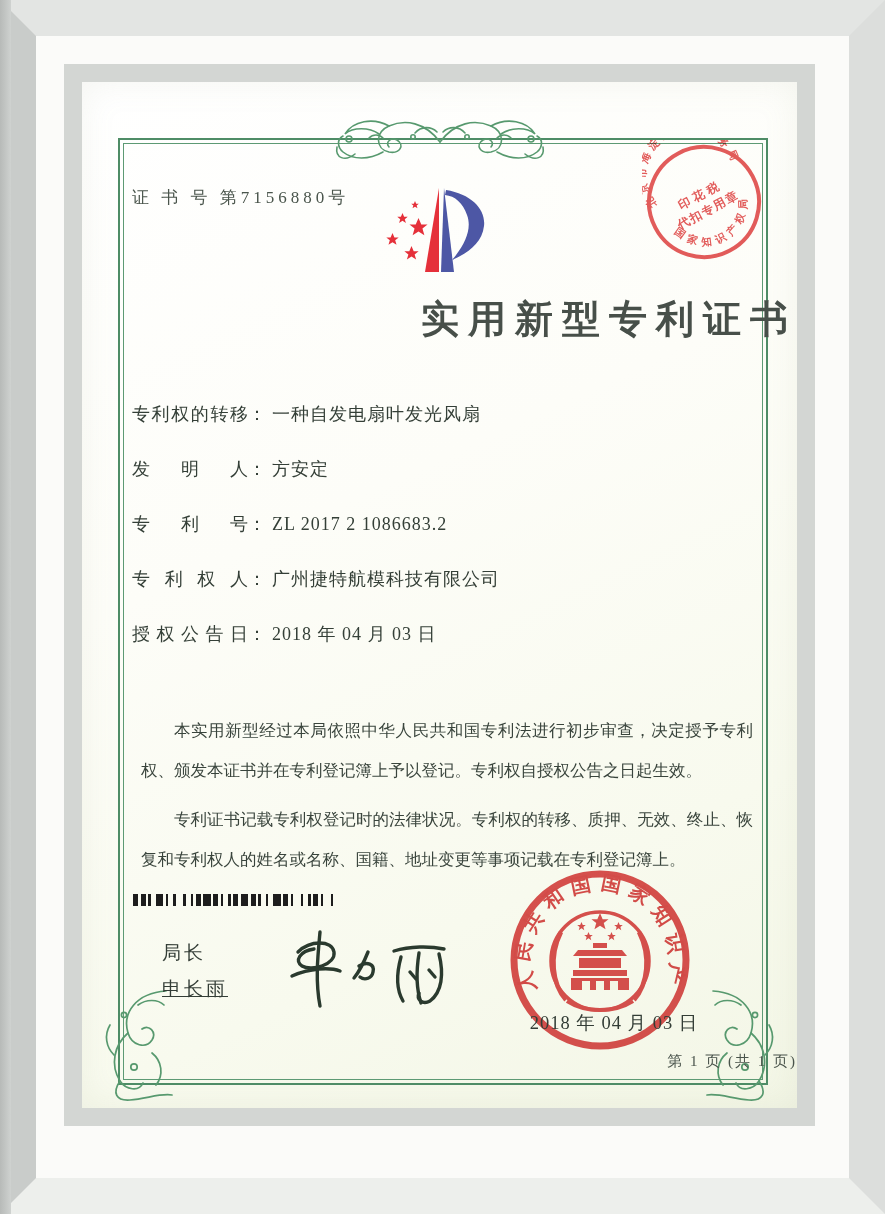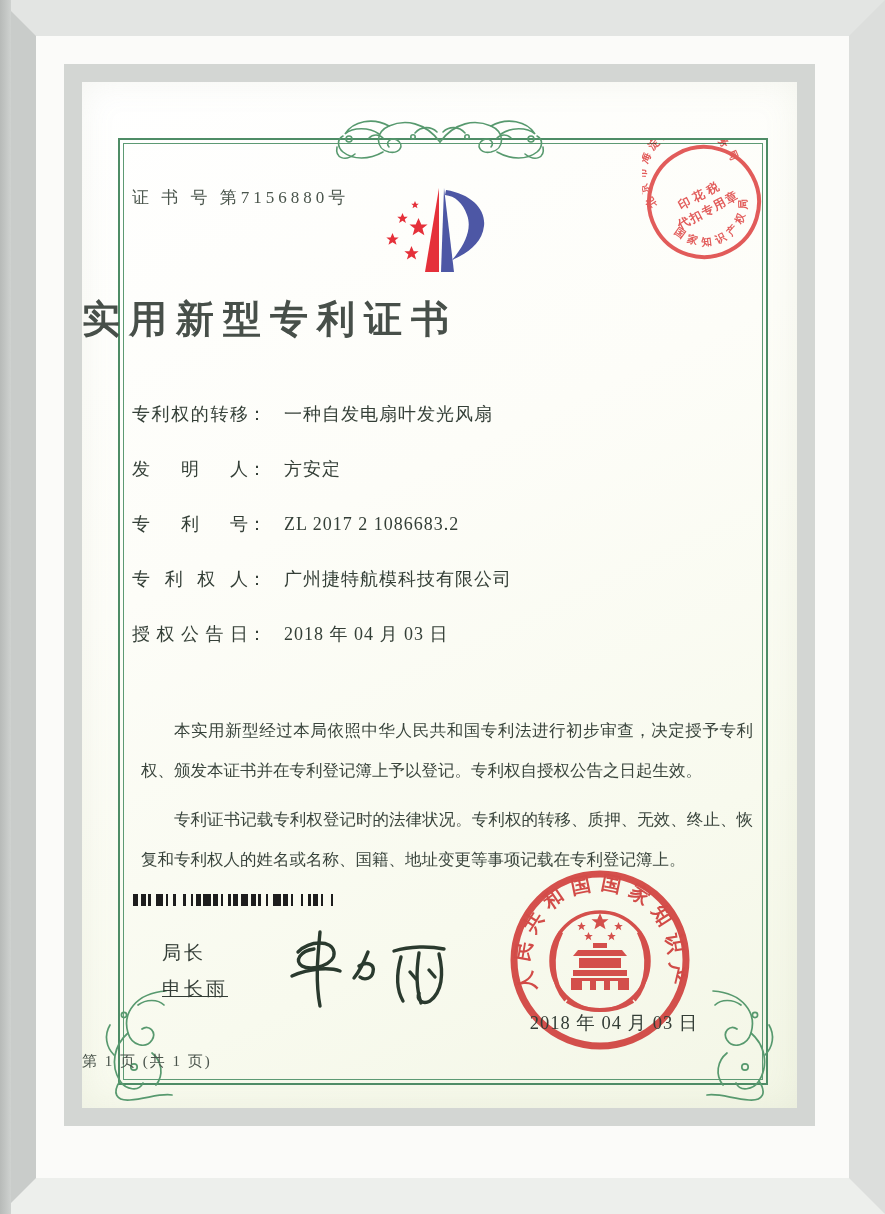--- a/index.html
+++ b/index.html
@@ -22,41 +22,41 @@
        border:2.5px solid #4e8c66;}
   .cert-border .thin{position:absolute;inset:3px;border:1px solid #5d9a74;}
   
   .orn-top{position:absolute;top:30px;left:50%;margin-left:-115px;width:230px;height:56px;}
   .flourish{position:absolute;width:84px;height:118px;top:903px;}
   .flourish.left{left:12px;}
   .flourish.right{right:12px;transform:scaleX(-1);}
   
   .cert-no{position:absolute;left:50px;top:104px;font-size:17px;letter-spacing:4px;color:#4a554c;}
   .logo{position:absolute;left:286px;top:100px;width:152px;height:115px;}
-  .title{position:absolute;left:0;right:0;top:212px;text-align:left;font-size:38px;
+  .title{position:absolute;left:0;right:0;top:212px;text-align:right;font-size:38px;
        letter-spacing:9px;font-weight:600;color:#474f49;}
   .fields{position:absolute;left:50px;top:320px;right:40px;}
   .field-row{height:20px;margin-bottom:35px;font-size:18px;color:#343f37;white-space:nowrap;}
   .field-label{display:inline-block;width:116px;text-align:justify;text-align-last:justify;}
   .field-colon{margin-right:6px;}
-  .field-value{letter-spacing:1px;margin-left:12px;}
+  .field-value{letter-spacing:1px;}
   .paras{position:absolute;left:50px;top:620px;width:630px;color:#39443c;}
   .paras p{margin:9px;font-size:16.5px;line-height:40px;text-indent:2em;text-align:justify;}
   .barcode{position:absolute;left:51px;top:812px;width:206px;height:12px;display:flex;
        align-items:stretch;overflow:hidden;}
   .bc-bar{background:#1d1d1d;height:100%;flex:none;}
   .bc-space{background:transparent;height:100%;flex:none;}
   .issuer-title{position:absolute;left:80px;top:858px;font-size:19px;letter-spacing:3px;color:#333d36;font-weight:500;}
   .issuer-name{position:absolute;left:80px;top:894px;font-size:19px;letter-spacing:3px;color:#333d36;font-weight:500;text-decoration:underline;}
   .signature{position:absolute;left:200px;top:838px;width:180px;height:100px;}
   .seal{position:absolute;left:424px;top:784px;width:188px;height:188px;
        mix-blend-mode:multiply;opacity:.93;}
   .seal-date{position:absolute;left:447px;top:928px;width:170px;text-align:center;z-index:3;
        font-size:18.5px;letter-spacing:1px;color:#333d36;}
-  .footer{position:absolute;left:0;right:0;top:970px;text-align:left;font-size:15px;
+  .footer{position:absolute;left:0;right:0;top:970px;text-align:right;font-size:15px;
        letter-spacing:2px;color:#4a544c;}
   .tax-stamp{position:absolute;left:560px;top:58px;width:124px;height:124px;
        mix-blend-mode:multiply;opacity:.92;}
 </style>
 </head>
 <body>
 
 <div class="scene">
   <div class="lip"></div>
   <div class="inner-frame"></div>

